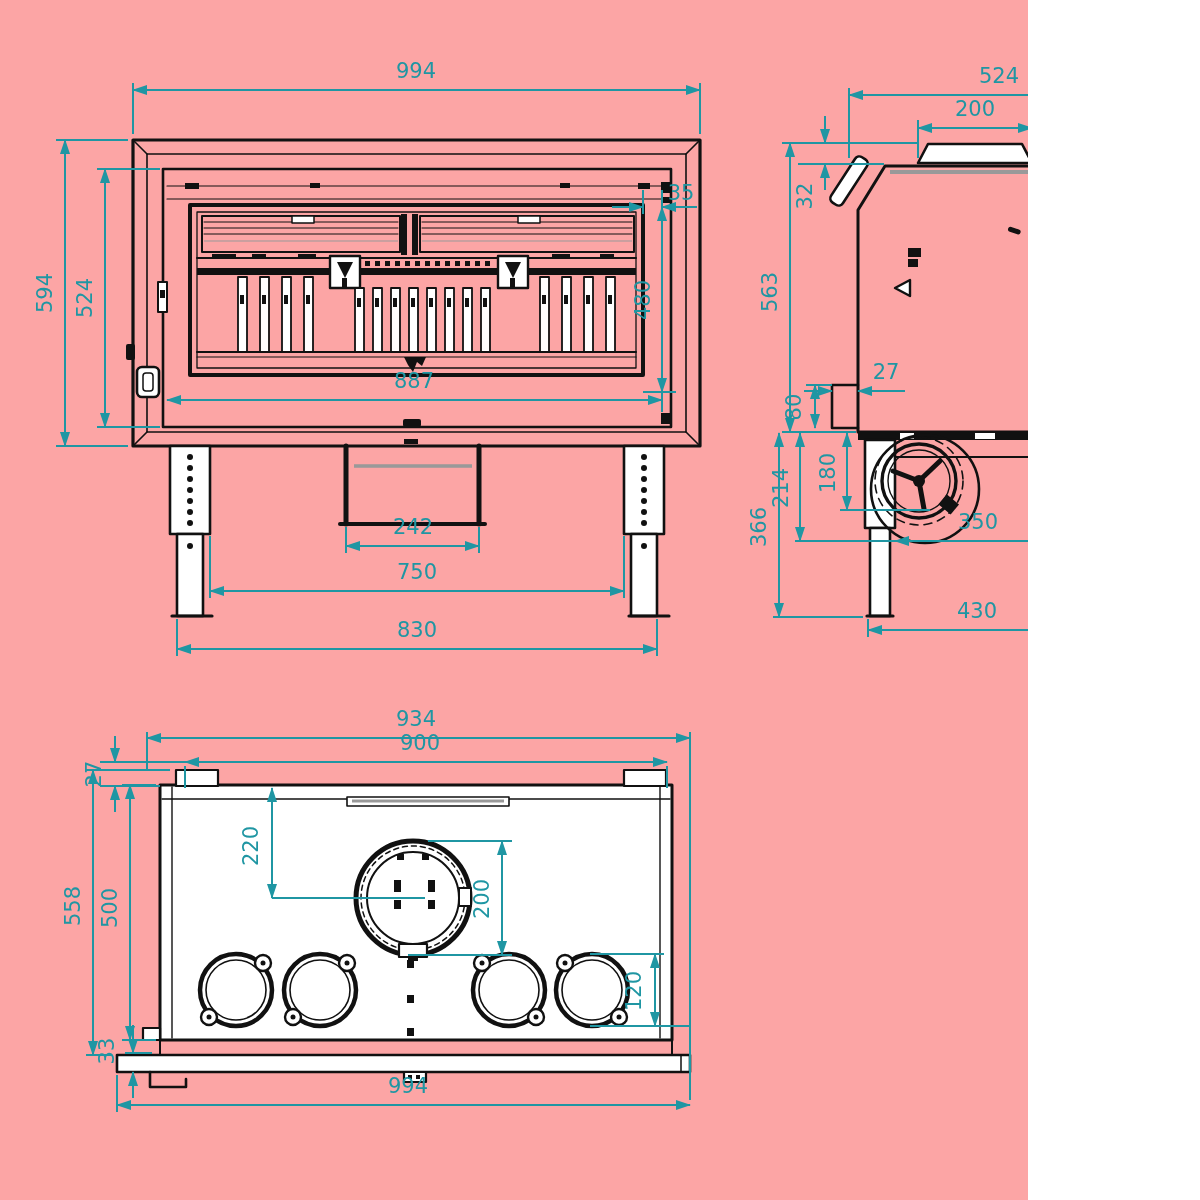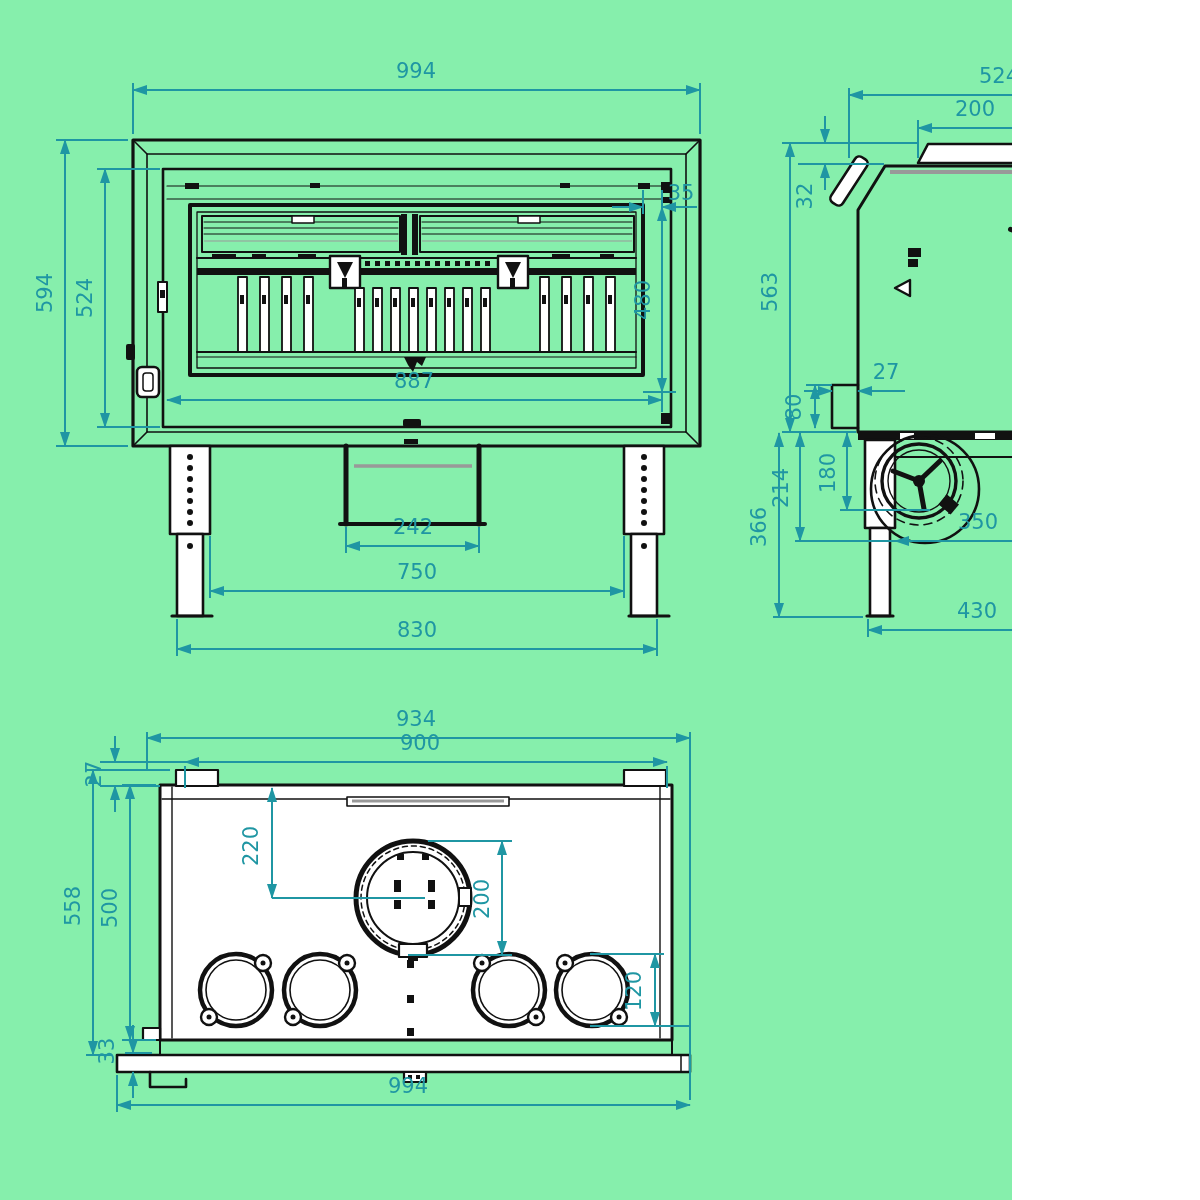--- a/index.html
+++ b/index.html
@@ -1,16 +1,16 @@
 <!DOCTYPE html>
 <html><head>
 <meta charset="utf-8">
 <style>
   html,body{margin:0;padding:0;background:#fff;}
-  #canvas{position:relative;width:1012px;height:1200px;background:#86efac;overflow:hidden;}
+  #canvas{position:relative;width:1012px;height:1200px;background:#fca5a5;overflow:hidden;padding-left:16px;}
   svg{position:absolute;left:0;top:0;}
   .ln{stroke:#111;fill:none;stroke-linecap:round;stroke-linejoin:round;}
   .fb{fill:#111;stroke:none;}
   .wf{fill:#fff;stroke:#111;stroke-linejoin:round;}
   .gray{stroke:#999;fill:none;}
   .dimln{stroke:#1f96a3;stroke-width:2;fill:none;stroke-linecap:butt;}
   .dim{font-family:"DejaVu Sans",sans-serif;font-size:21px;fill:#1f96a3;}
   .dimm{text-anchor:middle;}
 </style>
 </head>

